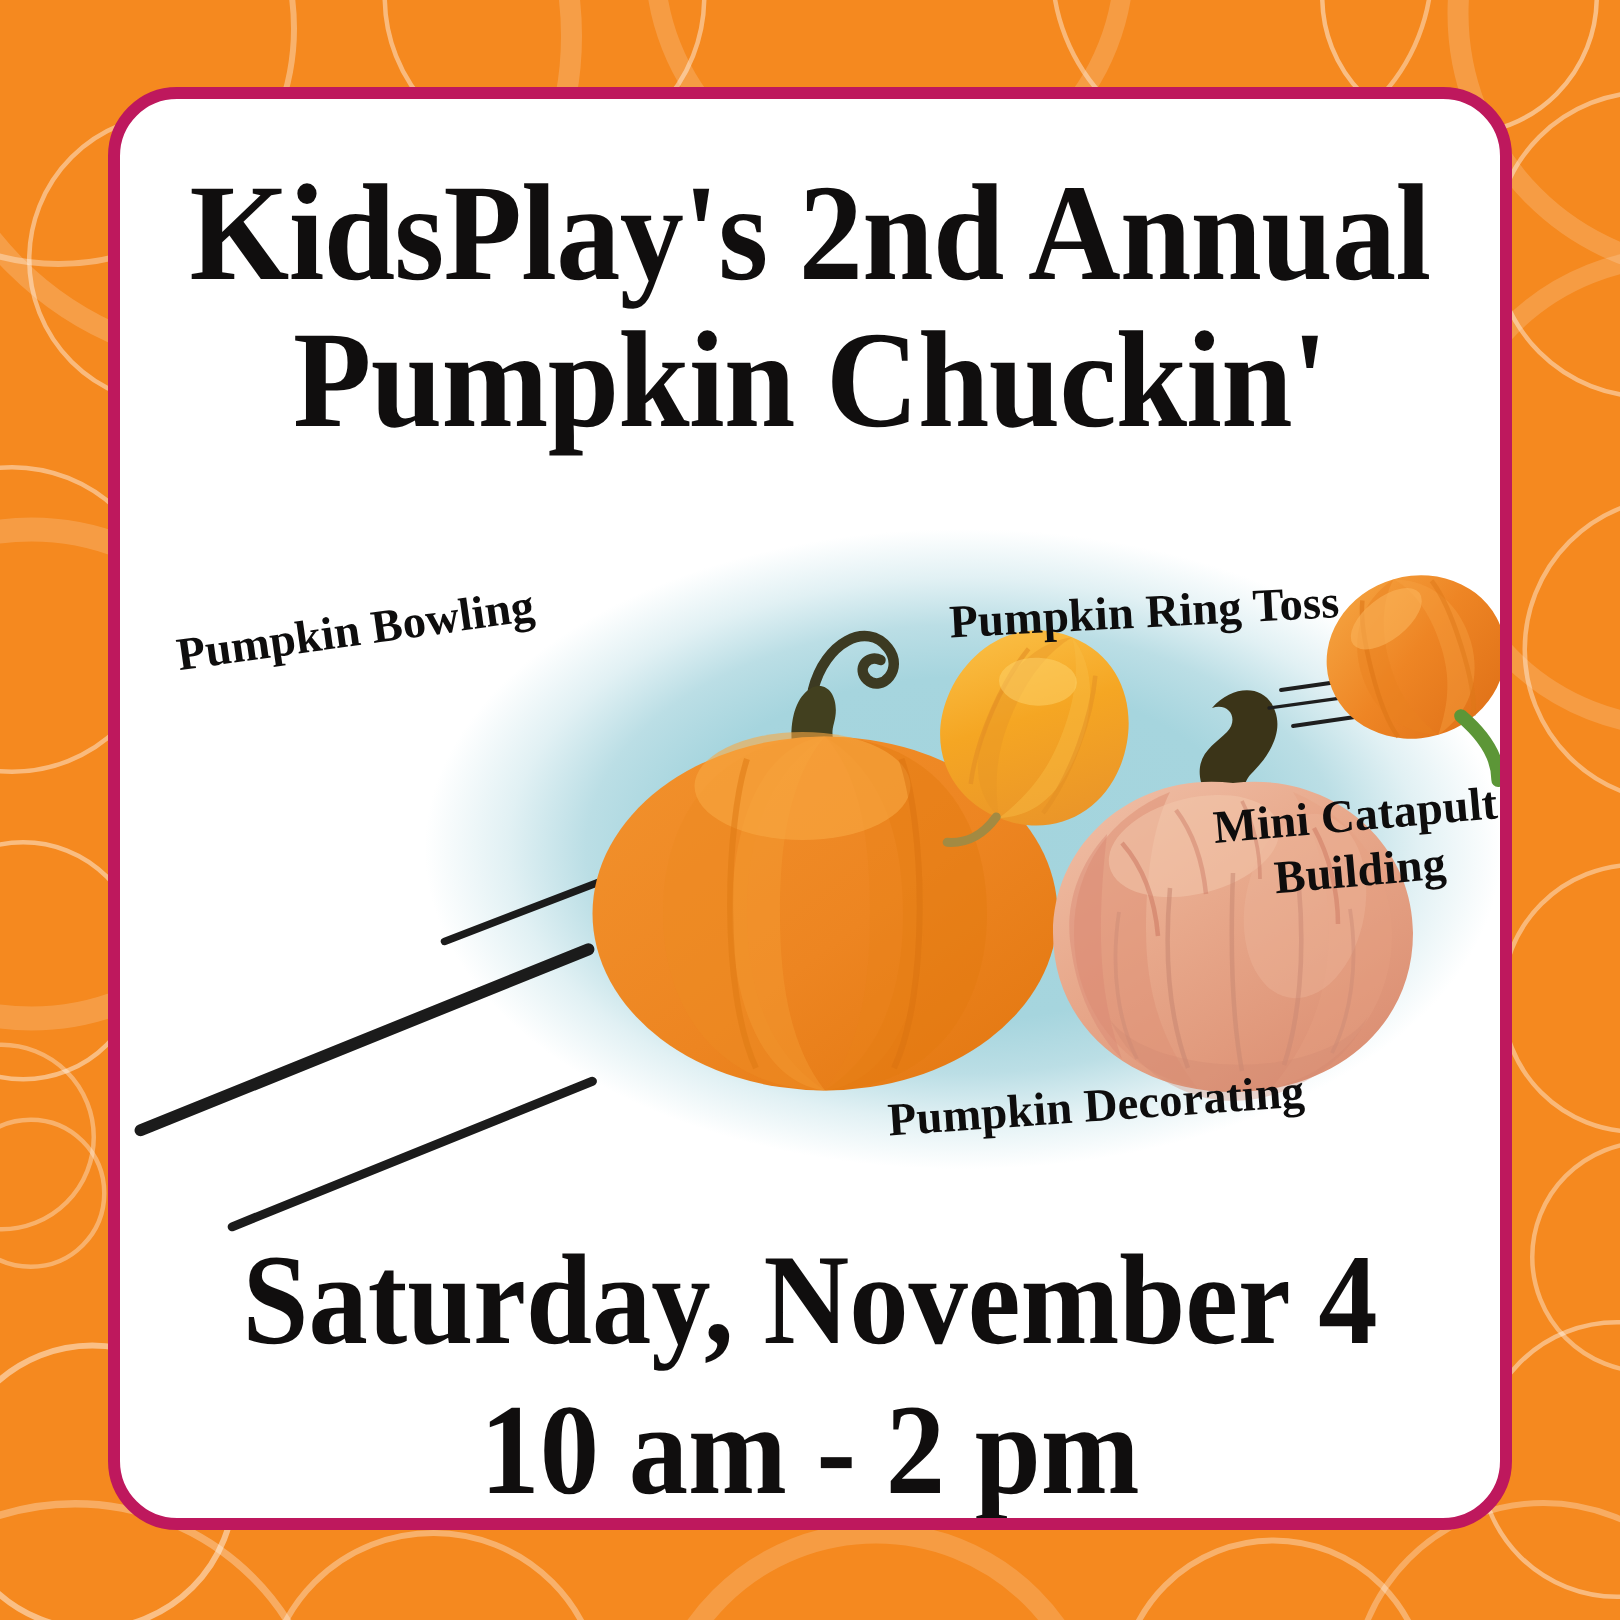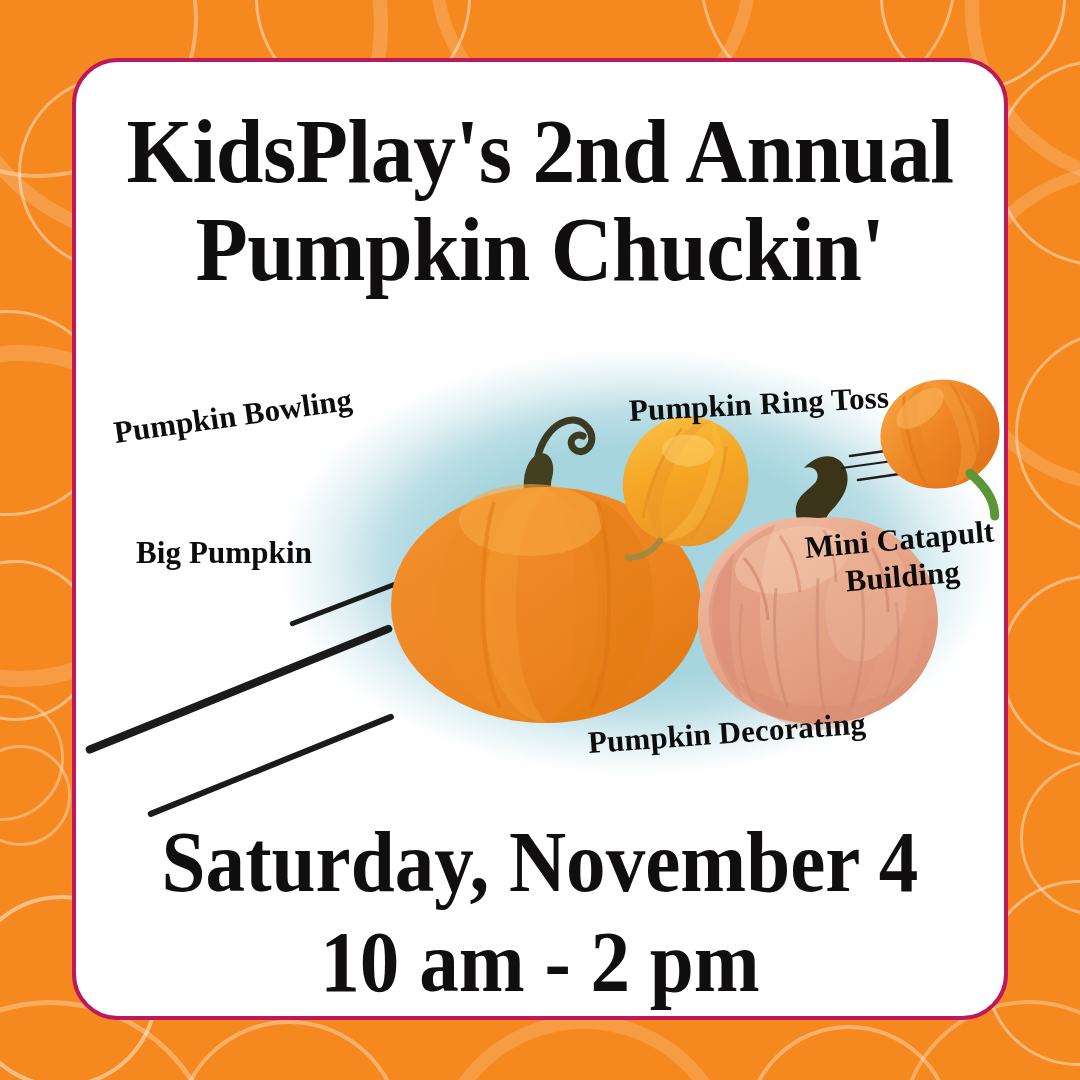--- a/index.html
+++ b/index.html
@@ -13,21 +13,21 @@
   
   #bg-pattern{position:absolute;inset:0;}
   .bgc{position:absolute;border-radius:50%;border-style:solid;}
 
   
   #card{
     position:absolute;
     left:72px;top:58px;
     width:936px;height:962px;
     background:#FFFFFF;
-    border:4px solid #be185d;
+    border:8px solid #be185d;
     border-radius:46px;
     box-sizing:border-box;
     overflow:hidden;
   }
 
   
   #headline{
     position:absolute;left:0;right:0;top:40px;
     text-align:center;
     color:#100E0E;
@@ -245,21 +245,21 @@
           <path d="M840 36 C832 56 830 110 838 130" fill="none" stroke="#DD7718" stroke-width="3" opacity="0.6"></path>
           <path d="M888 36 C896 56 898 110 890 130" fill="none" stroke="#DD7718" stroke-width="3" opacity="0.5"></path>
           <ellipse cx="852" cy="52" rx="28" ry="14" fill="#FBB65C" opacity="0.55" transform="rotate(-22 852 52)"></ellipse>
           <path d="M882 128 C894 146 898 162 894 176" fill="none" stroke="#5C9637" stroke-width="9" stroke-linecap="round"></path>
         </g>
       </svg>
 
       <div class="label" style="left:38px;top:62px;transform:rotate(-8deg);transform-origin:left center;">Pumpkin Bowling</div>
 
       <div class="label two" style="left:38px;top:182px;width:220px;">
-        <span>Big Pumpkin</span><br>
+        <br>
       </div>
 
       <div class="label" style="left:553px;top:40px;transform:rotate(-3deg);transform-origin:left center;">Pumpkin Ring Toss</div>
 
       <div class="label two" style="left:718px;top:178px;width:215px;transform:rotate(-5deg);transform-origin:left center;">
         <span>Mini Catapult</span><br>
         <span>Building</span>
       </div>
 
       <div class="label" style="left:512px;top:372px;transform:rotate(-4deg);transform-origin:left center;">Pumpkin Decorating</div>

